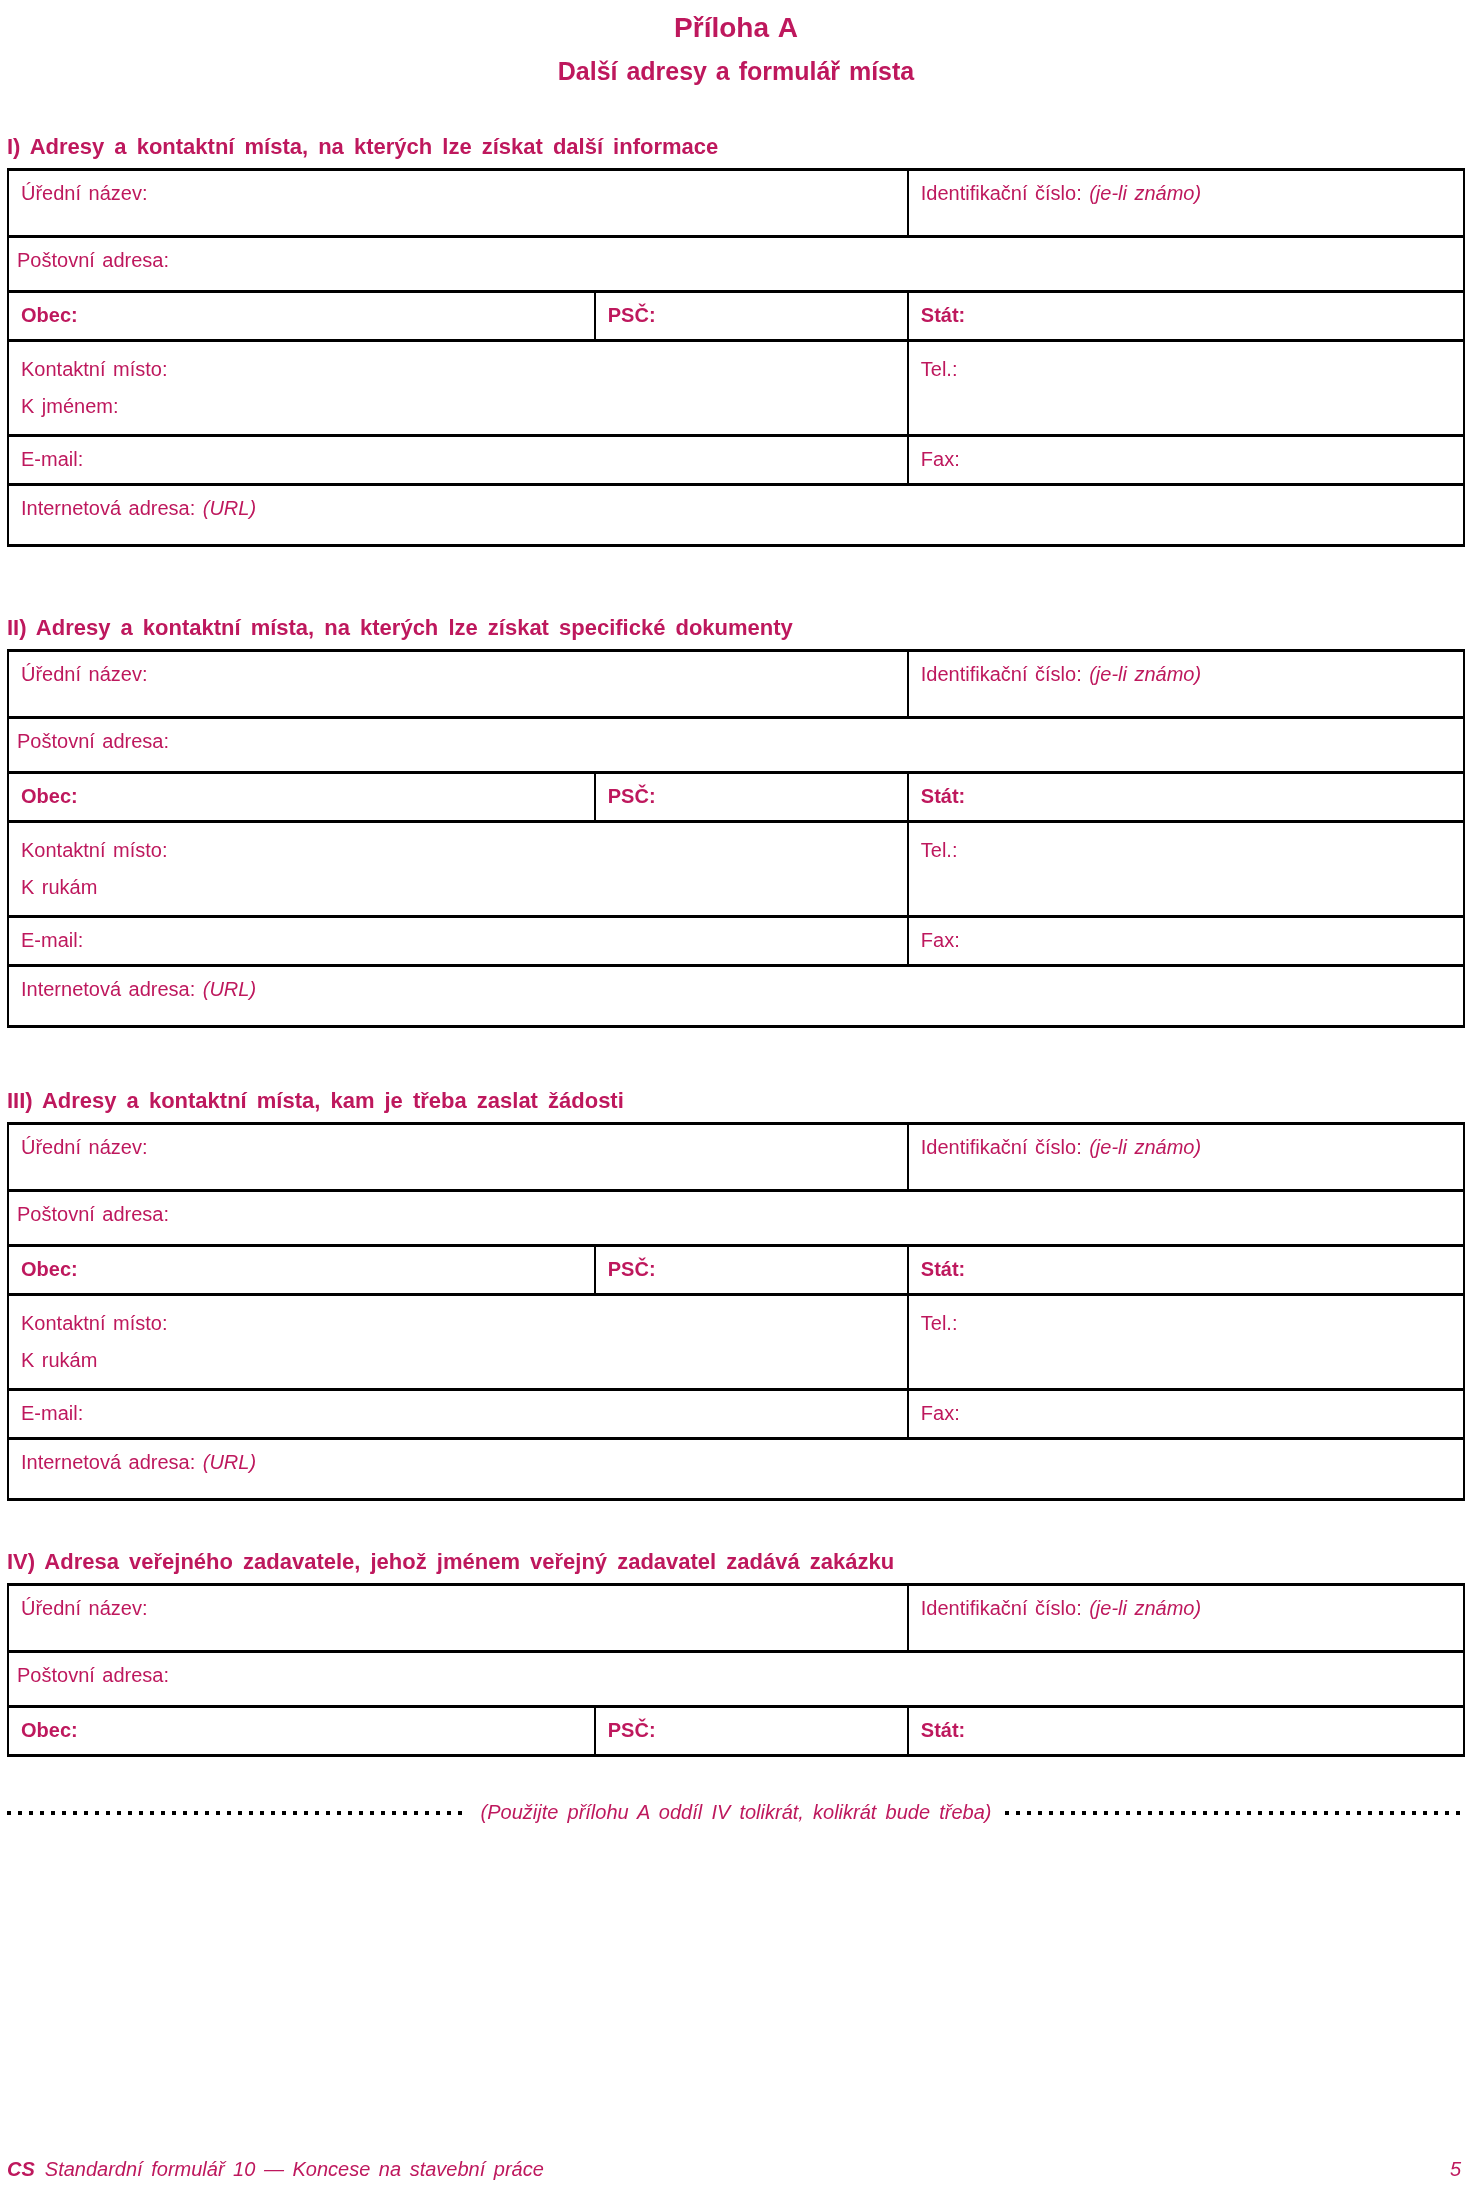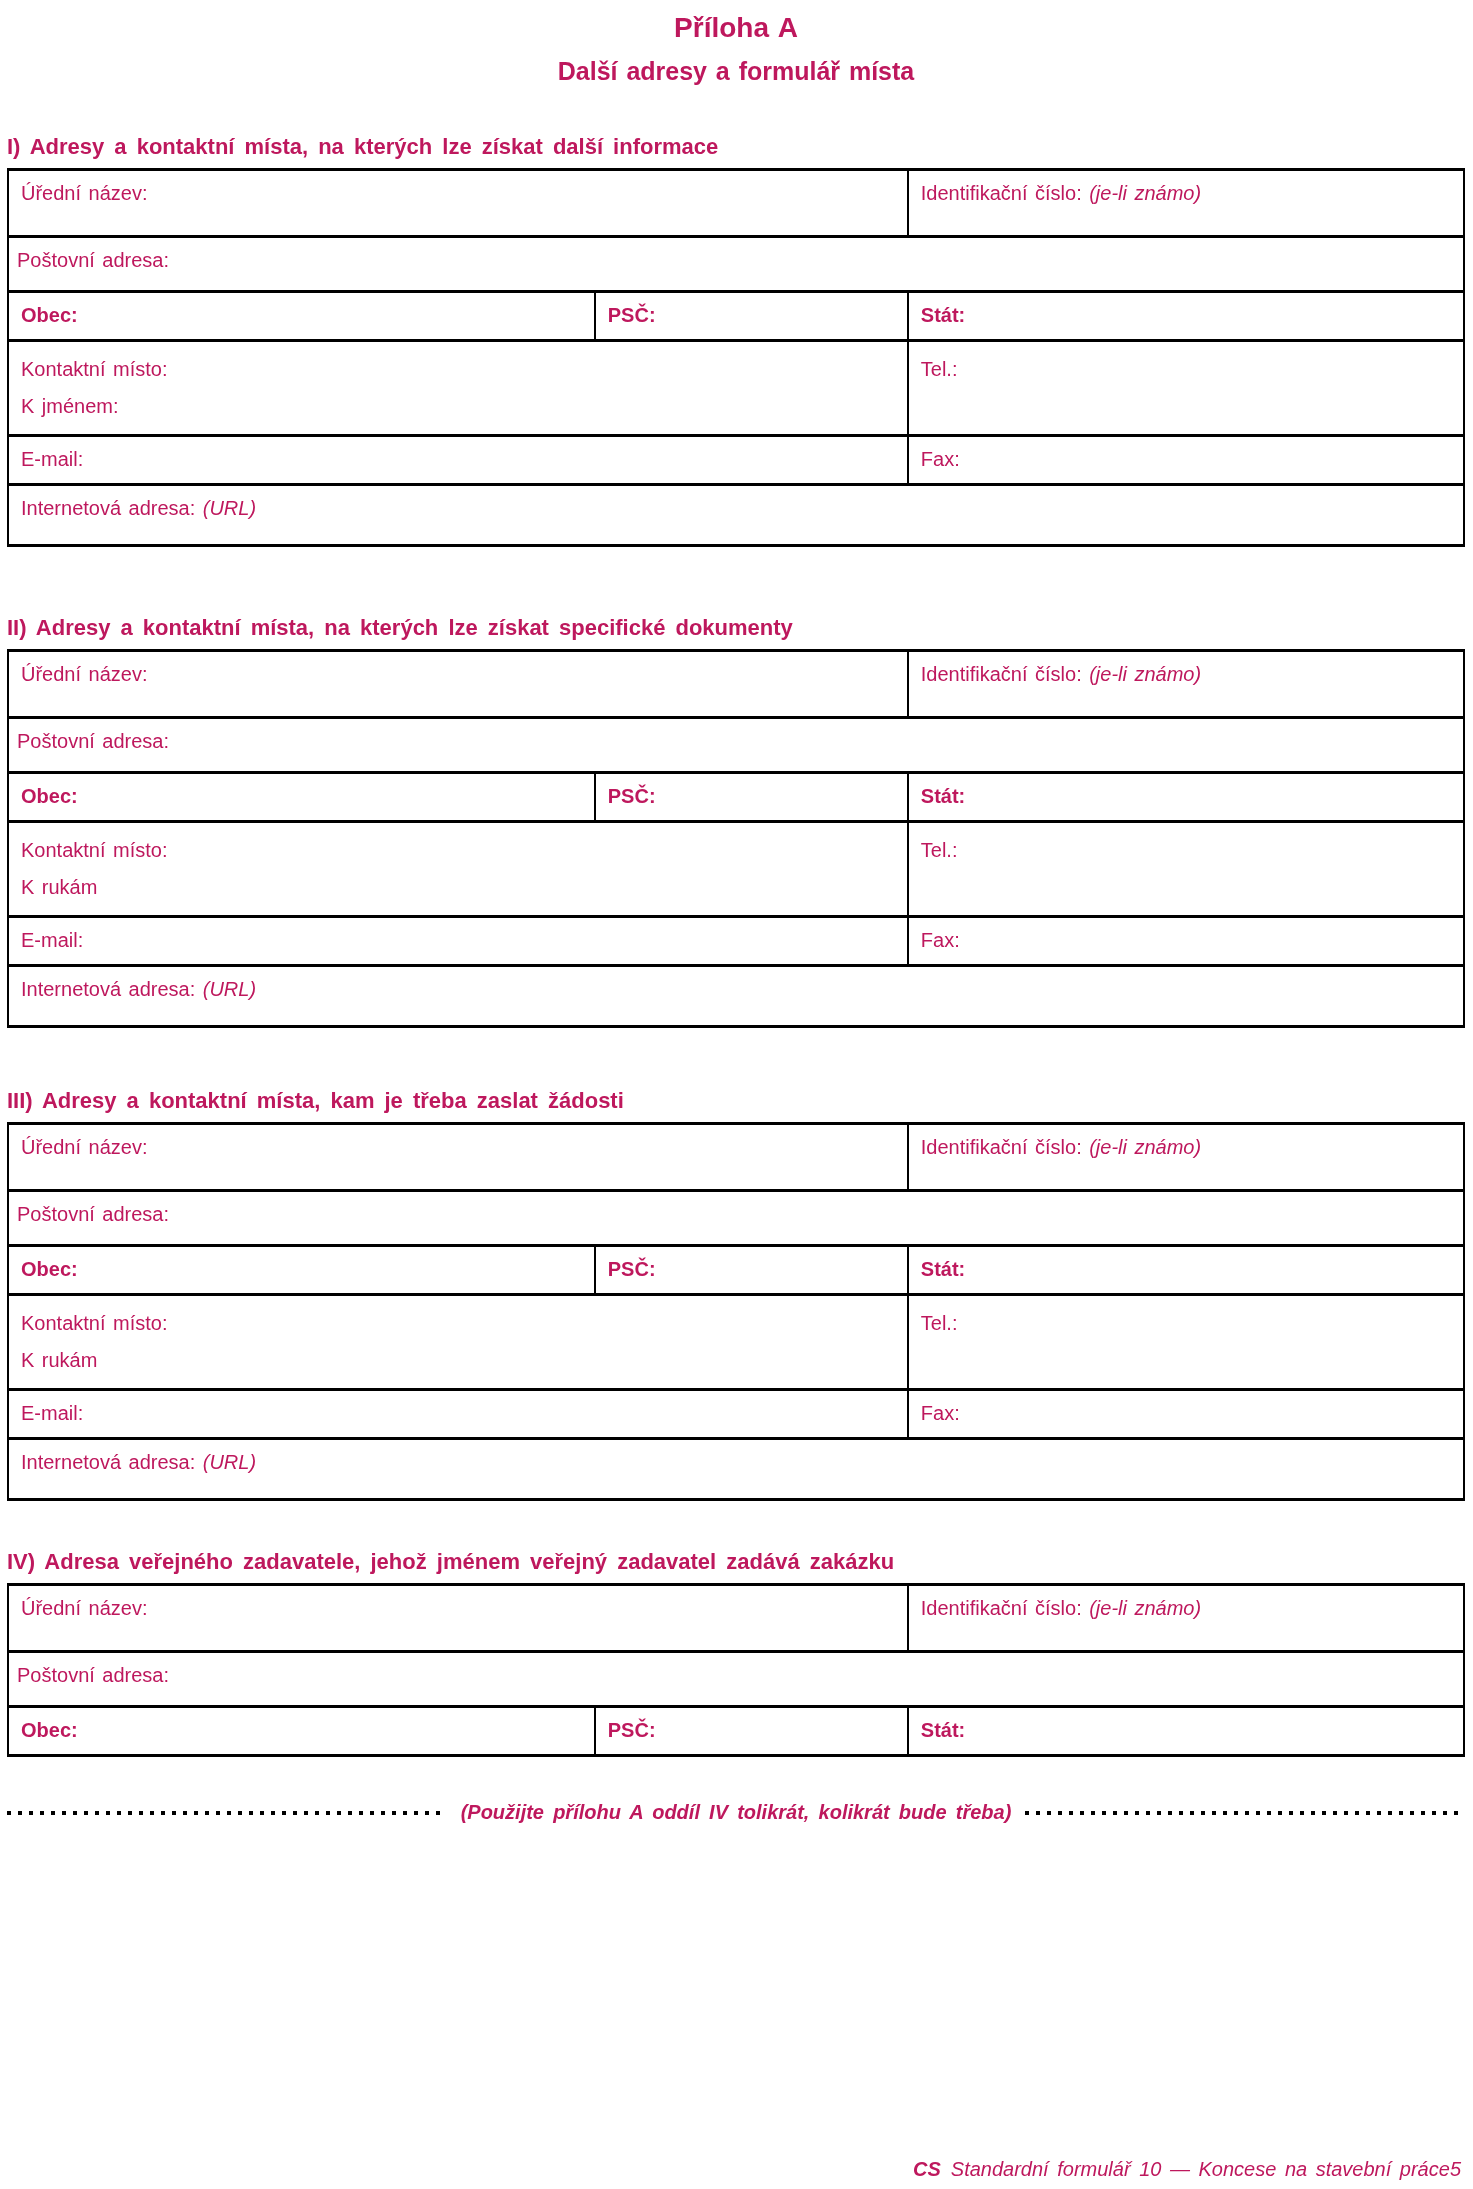--- a/index.html
+++ b/index.html
@@ -61,27 +61,26 @@
     flex:1;
     height:4px;
     align-self:center;
     background-image:repeating-linear-gradient(to right,#000 0 4px,transparent 4px 11px);
   }
   .note-text{
     padding:0 14px;
     font-style:italic;
     white-space:nowrap;
     word-spacing:0.18em;
-    font-weight:bold;
   }
   .footer{
     position:absolute;
     left:7px;right:12px;bottom:8px;
     display:flex;
-    justify-content:flex-end;
+    justify-content:space-between;
     align-items:baseline;
     font-size:20px;
     font-style:italic;
     word-spacing:0.15em;
   }
   .footer .lang{
     font-weight:bold;
     margin-right:10px;
   }
 </style>

